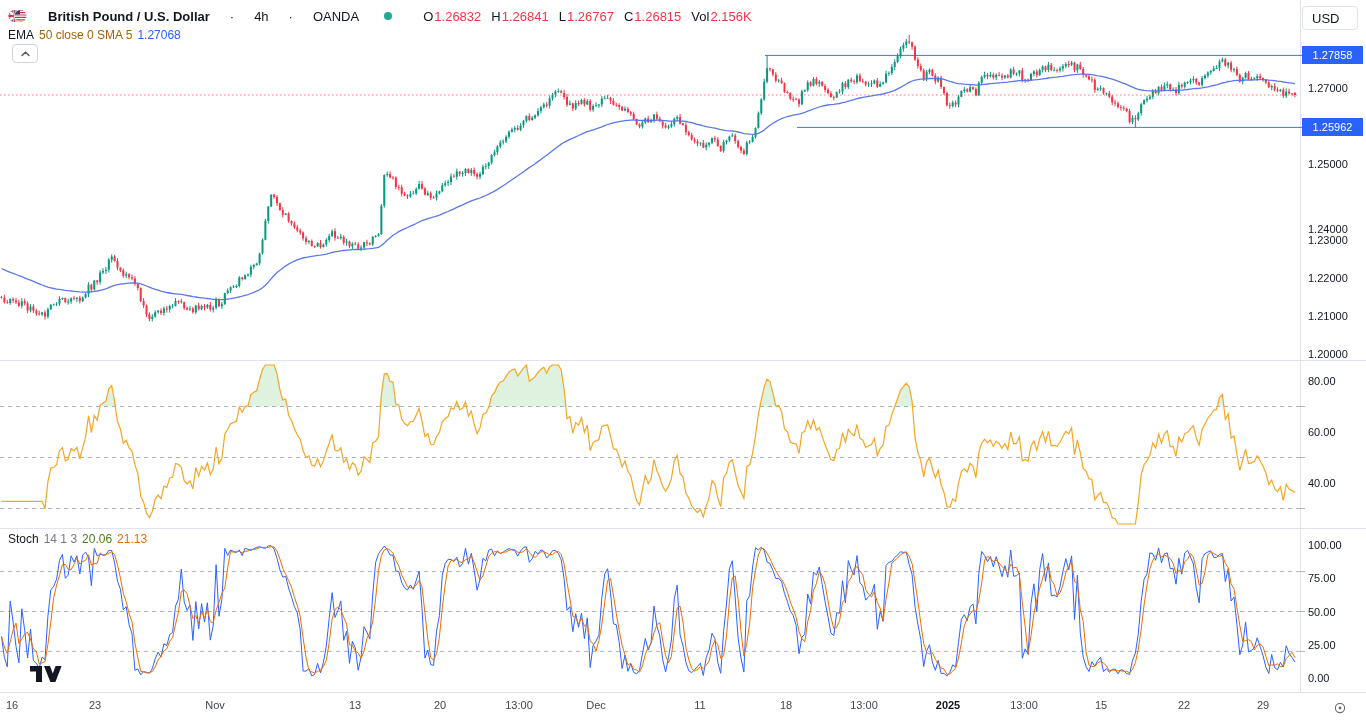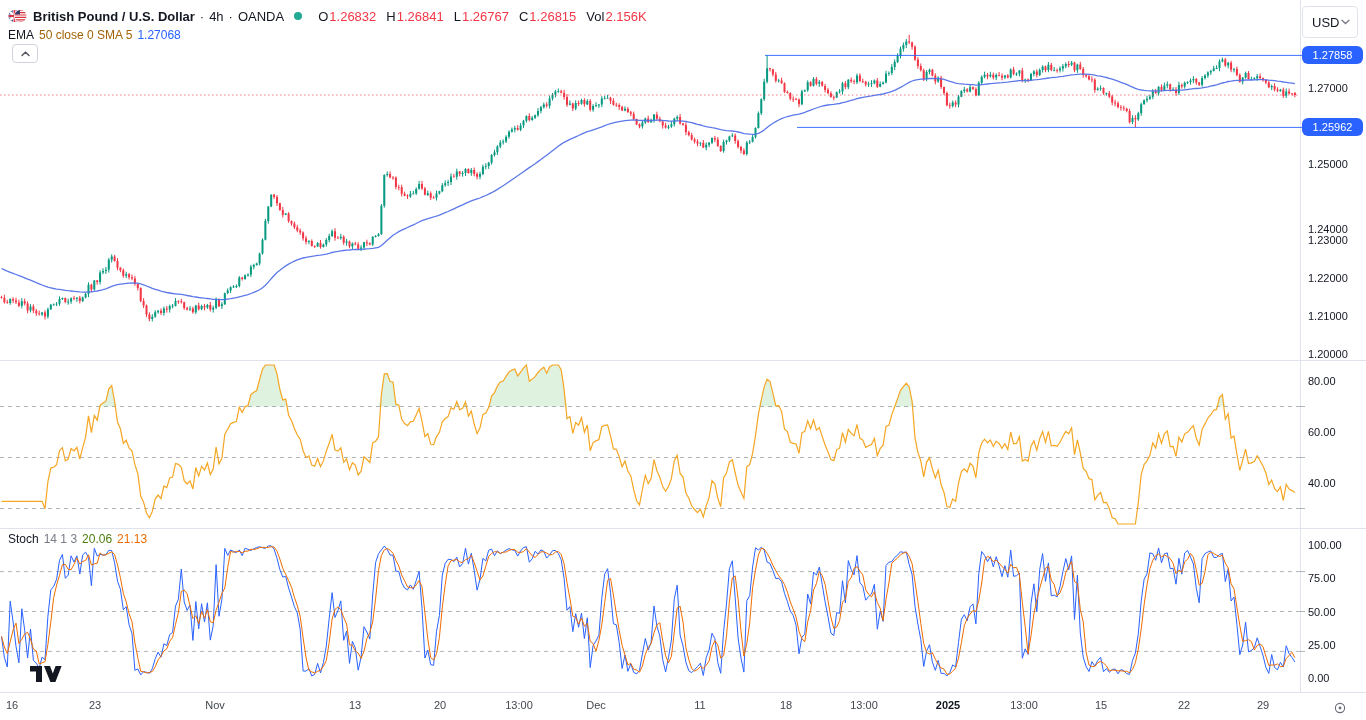--- a/index.html
+++ b/index.html
@@ -1,47 +1,47 @@
 <!DOCTYPE html>
 <html><head>
 <meta charset="utf-8">
 <style>
   html,body{margin:0;padding:0;background:#fff;}
   .app{position:relative;width:1366px;height:720px;background:#ffffff;overflow:hidden;
        font-family:"Liberation Sans",sans-serif;-webkit-font-smoothing:antialiased;}
   #chart-svg{position:absolute;left:0;top:0;z-index:1;}
-  .overlay{position:absolute;z-index:5;}
+  .overlay{position:absolute;z-index:5;gap:15px;}
   
   .legend1{left:8px;top:7px;display:flex;align-items:center;height:18px;font-size:13px;color:#131722;}
   .legend1 .sym{font-weight:700;margin-left:6px;}
   .legend1 .sep{margin:0 5px;color:#131722;}
   .legend1 .dot{width:8px;height:8px;border-radius:50%;background:#22ab94;margin-left:10px;}
   .ohlc{display:flex;align-items:center;margin-left:16px;font-size:13px;}
   .ohlc .lb{color:#131722;margin-left:10px;}
   .ohlc .lb:first-child{margin-left:0;}
   .ohlc .vl{color:#F23645;margin-left:1px;}
   .legend2{left:8px;top:28px;display:flex;align-items:center;font-size:12px;color:#131722;gap:5px;}
   .legend2 .pr{color:#a16207;}
   .legend2 .bl{color:#2962FF;}
   .collapse-btn{left:12px;top:44px;width:24px;height:17px;border:1px solid #d1d4dc;border-radius:4px;
       background:#fff;display:flex;align-items:center;justify-content:center;cursor:pointer;}
   .ind-legend{display:flex;align-items:center;font-size:12px;color:#131722;gap:5px;}
   .ind-legend .pr{color:#787b86;}
   .ind-legend .orange{color:#F5A623;}
   .ind-legend .blue{color:#4d7c0f;}
   .ind-legend .dorange{color:#EF6C00;}
   .ind-legend .hidden-vals{color:#8a8e99;font-size:11px;letter-spacing:6px;margin-left:4px;}
-  .usd-btn{right:8px;top:6px;width:56px;height:32px;border:1px solid #e0e3eb;border-radius:4px;background:#fff;
+  .usd-btn{right:8px;top:6px;width:56px;height:24px;border:1px solid #e0e3eb;border-radius:4px;background:#fff;
       display:flex;align-items:center;justify-content:space-between;padding:0 7px 0 9px;box-sizing:border-box;
       font-size:13px;color:#131722;cursor:pointer;}
   
   .price-axis{position:absolute;left:1300px;top:0;width:66px;height:692px;z-index:4;}
   .axis-label{position:absolute;left:8px;font-size:11px;line-height:12px;color:#131722;white-space:nowrap;}
   .badge{position:absolute;left:2px;width:61px;height:18px;background:#2962FF;color:#fff;font-size:11px;
-      border-radius:6px;display:flex;align-items:center;justify-content:center;z-index:6;text-align:center;}
+      border-radius:0;display:flex;align-items:center;justify-content:center;z-index:6;text-align:center;}
   .time-axis{position:absolute;left:0;top:699px;width:1366px;height:20px;z-index:4;}
   .time-label{position:absolute;top:0;transform:translateX(-50%);font-size:11px;color:#42464e;white-space:nowrap;}
   .tv-logo{left:30px;top:666px;}
   .clock-btn{position:absolute;left:1334px;top:1px;cursor:pointer;}
 </style>
 </head>
 <body>
 
 <div class="app">
 

